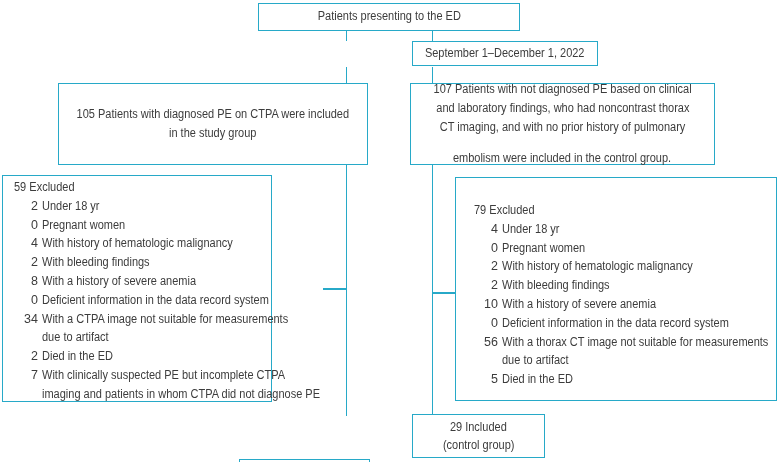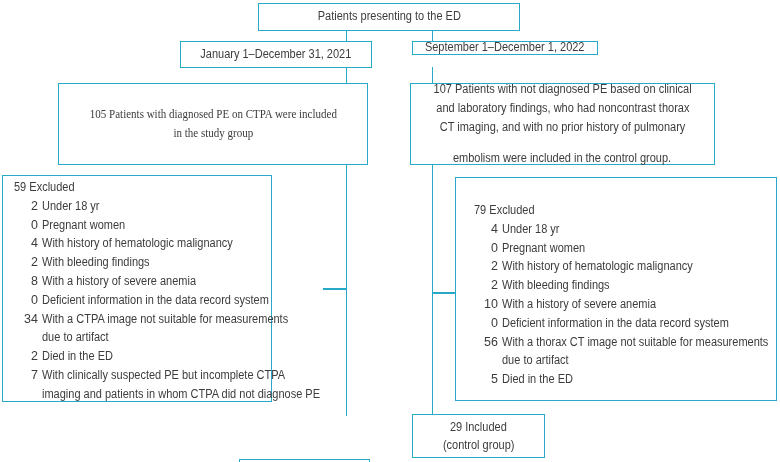--- a/index.html
+++ b/index.html
@@ -37,28 +37,25 @@
   <div class="conn" style="left:431.5px; top:67px; width:1.5px; height:17px;"></div>
   <div class="conn" style="left:345.5px; top:164px; width:1.5px; height:252px;"></div>
   <div class="conn" style="left:431.5px; top:164px; width:1.5px; height:251px;"></div>
   <div class="conn" style="left:323px; top:288px; width:23px; height:1.5px;"></div>
   <div class="conn" style="left:433px; top:292px; width:23px; height:1.5px;"></div>
 
   <div class="box center" style="left:258px; top:3px; width:262px; height:28px;">
     <div class="line"><span class="cx">Patients presenting to the ED</span></div>
   </div>
 
-  <div class="box center" style="left:180px; top:41px; width:192px; height:27px;">
-    <div class="line"><span class="cx">January 1–December 31, 2021</span></div>
-  </div>
-  <div class="box center" style="left:412px; top:41px; width:186px; height:14px;">
+  <div class="box center" style="left:412px; top:41px; width:186px; height:25px;">
     <div class="line"><span class="cx">September 1–December 1, 2022</span></div>
   </div>
 
-  <div class="box center" style="left:58px; top:83px; width:310px; height:82px;font-family:Liberation Serif, serif;">
+  <div class="box center" style="left:58px; top:83px; width:310px; height:82px;">
     <div>
 
     <div class="line" style="text-align:center;"><span class="cx">105 Patients with diagnosed PE on CTPA were included</span></div>
         <div class="line" style="text-align:center;"><span class="cx">in the study group</span></div>
       </div>
   </div>
   <div class="box center" style="left:410px; top:83px; width:305px; height:82px;">
     <div>
 
     <div class="line" style="text-align:center;"><span class="cx">107 Patients with not diagnosed PE based on clinical</span></div>

